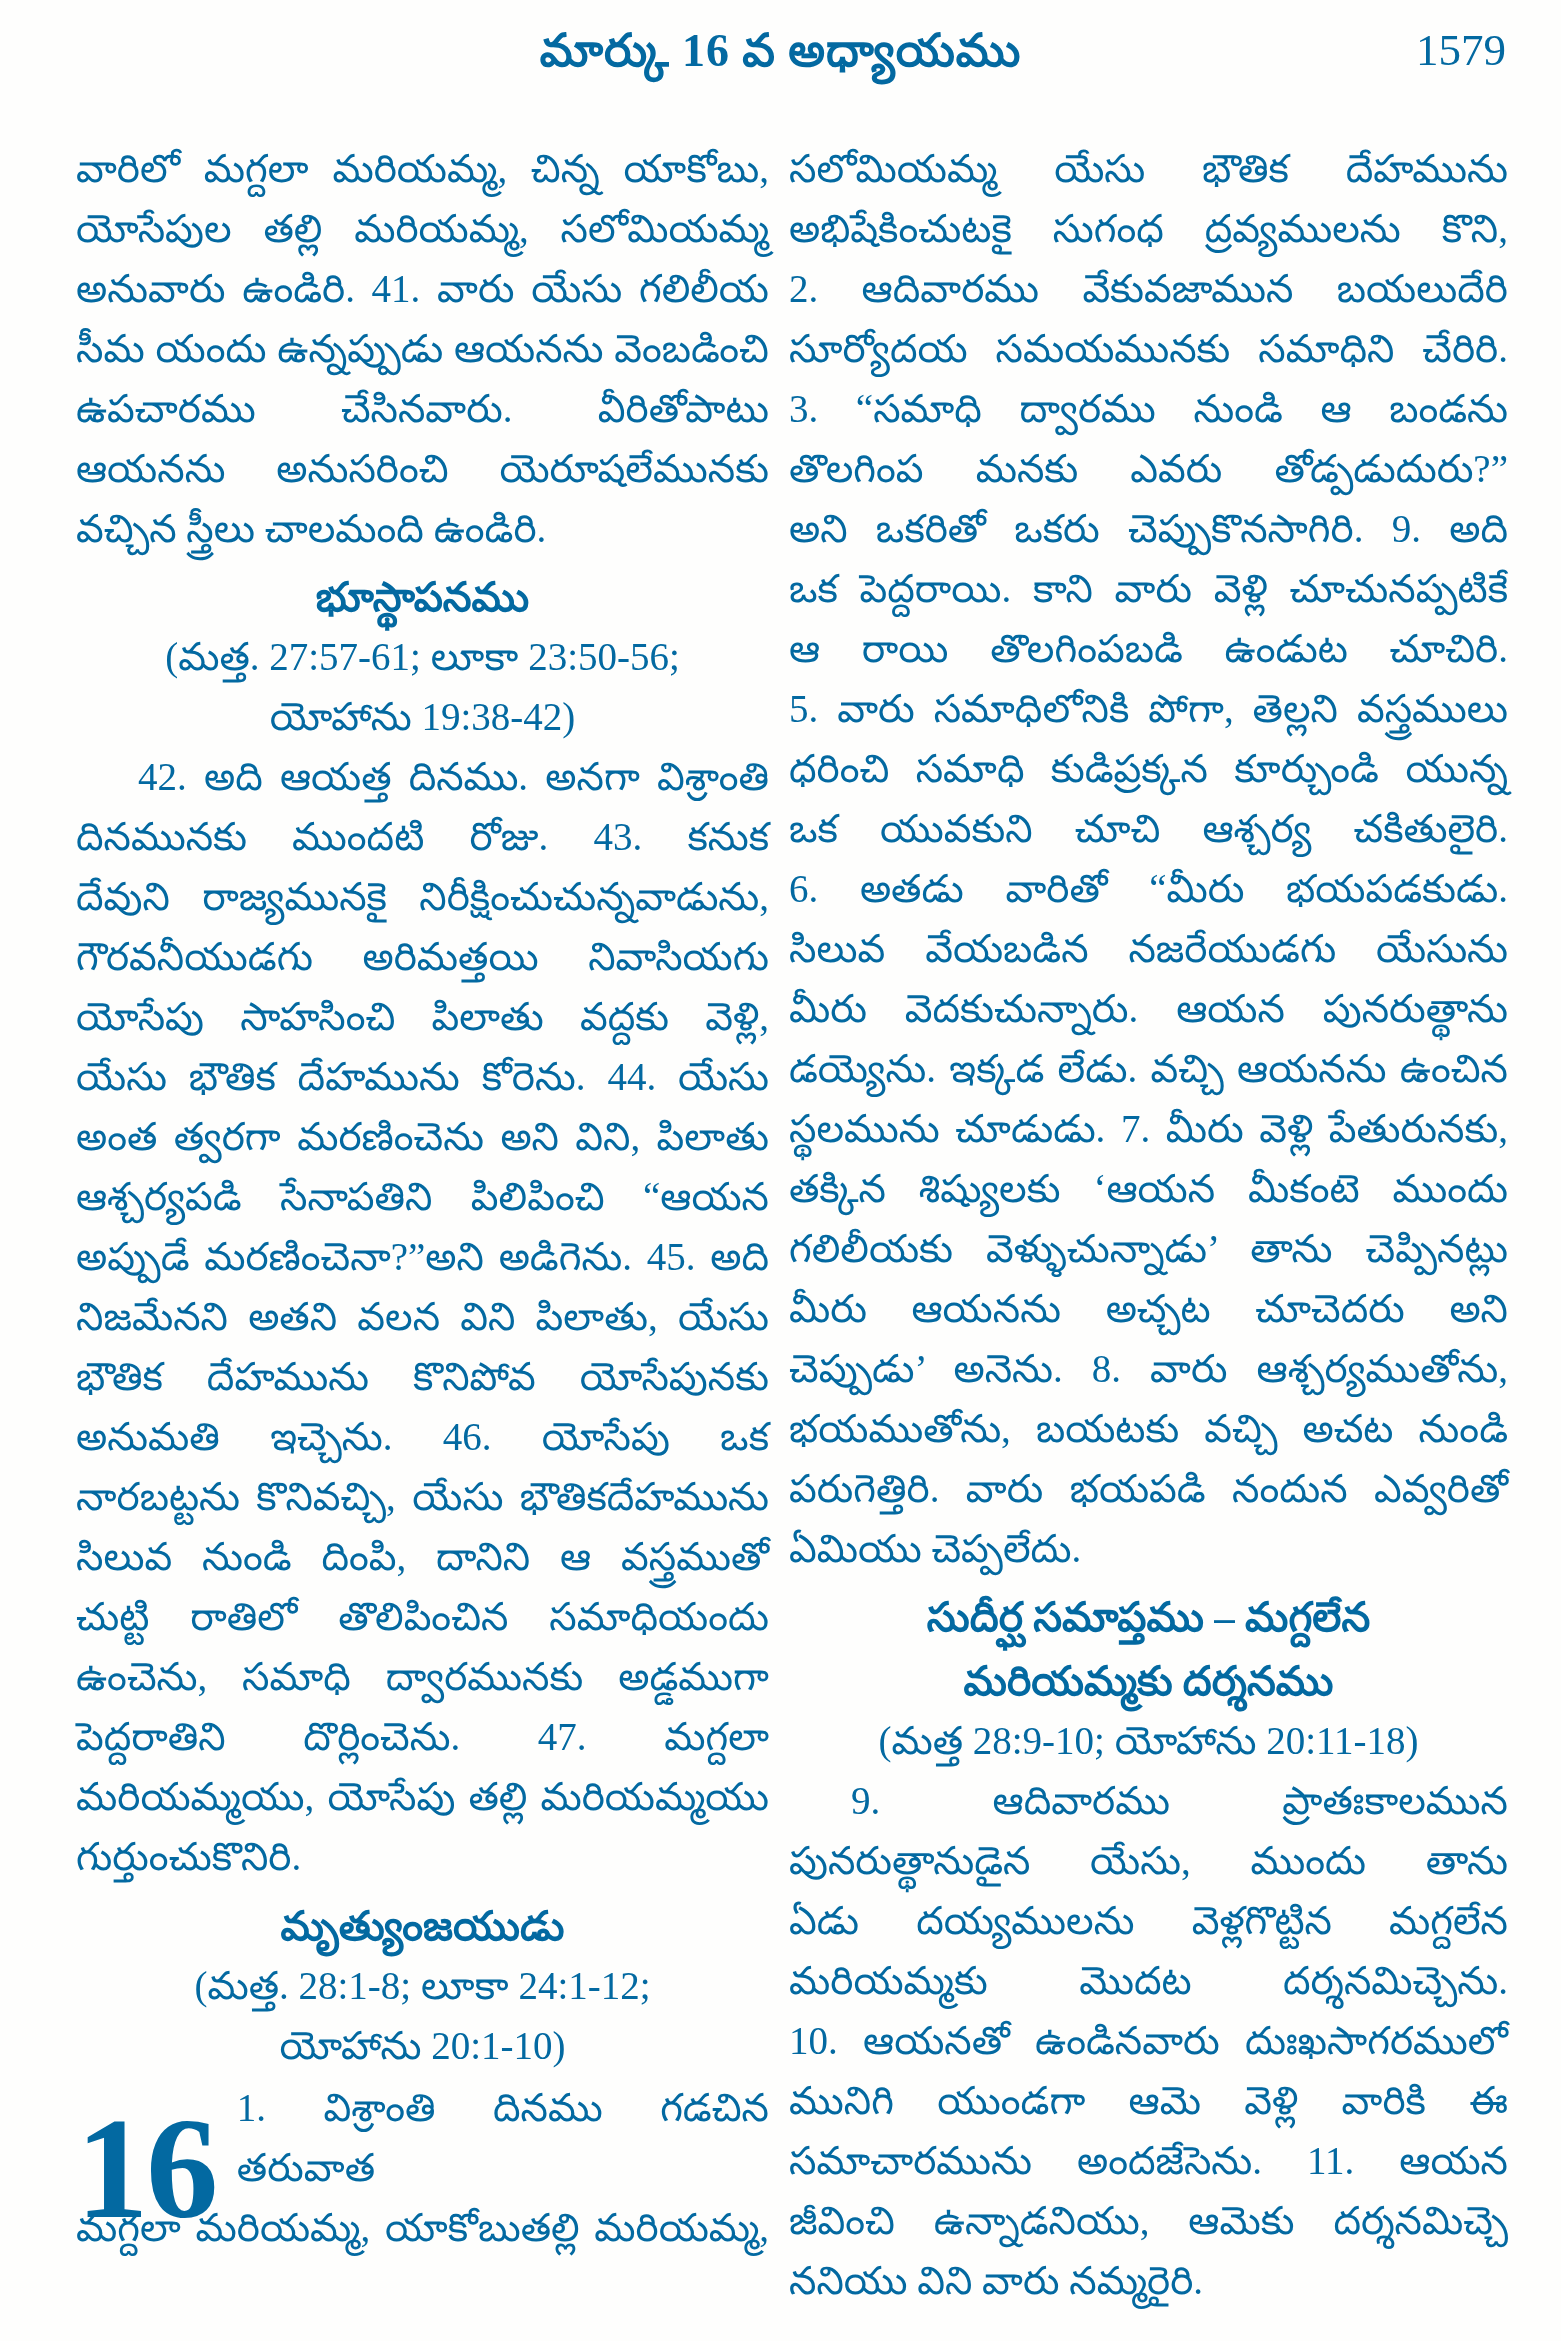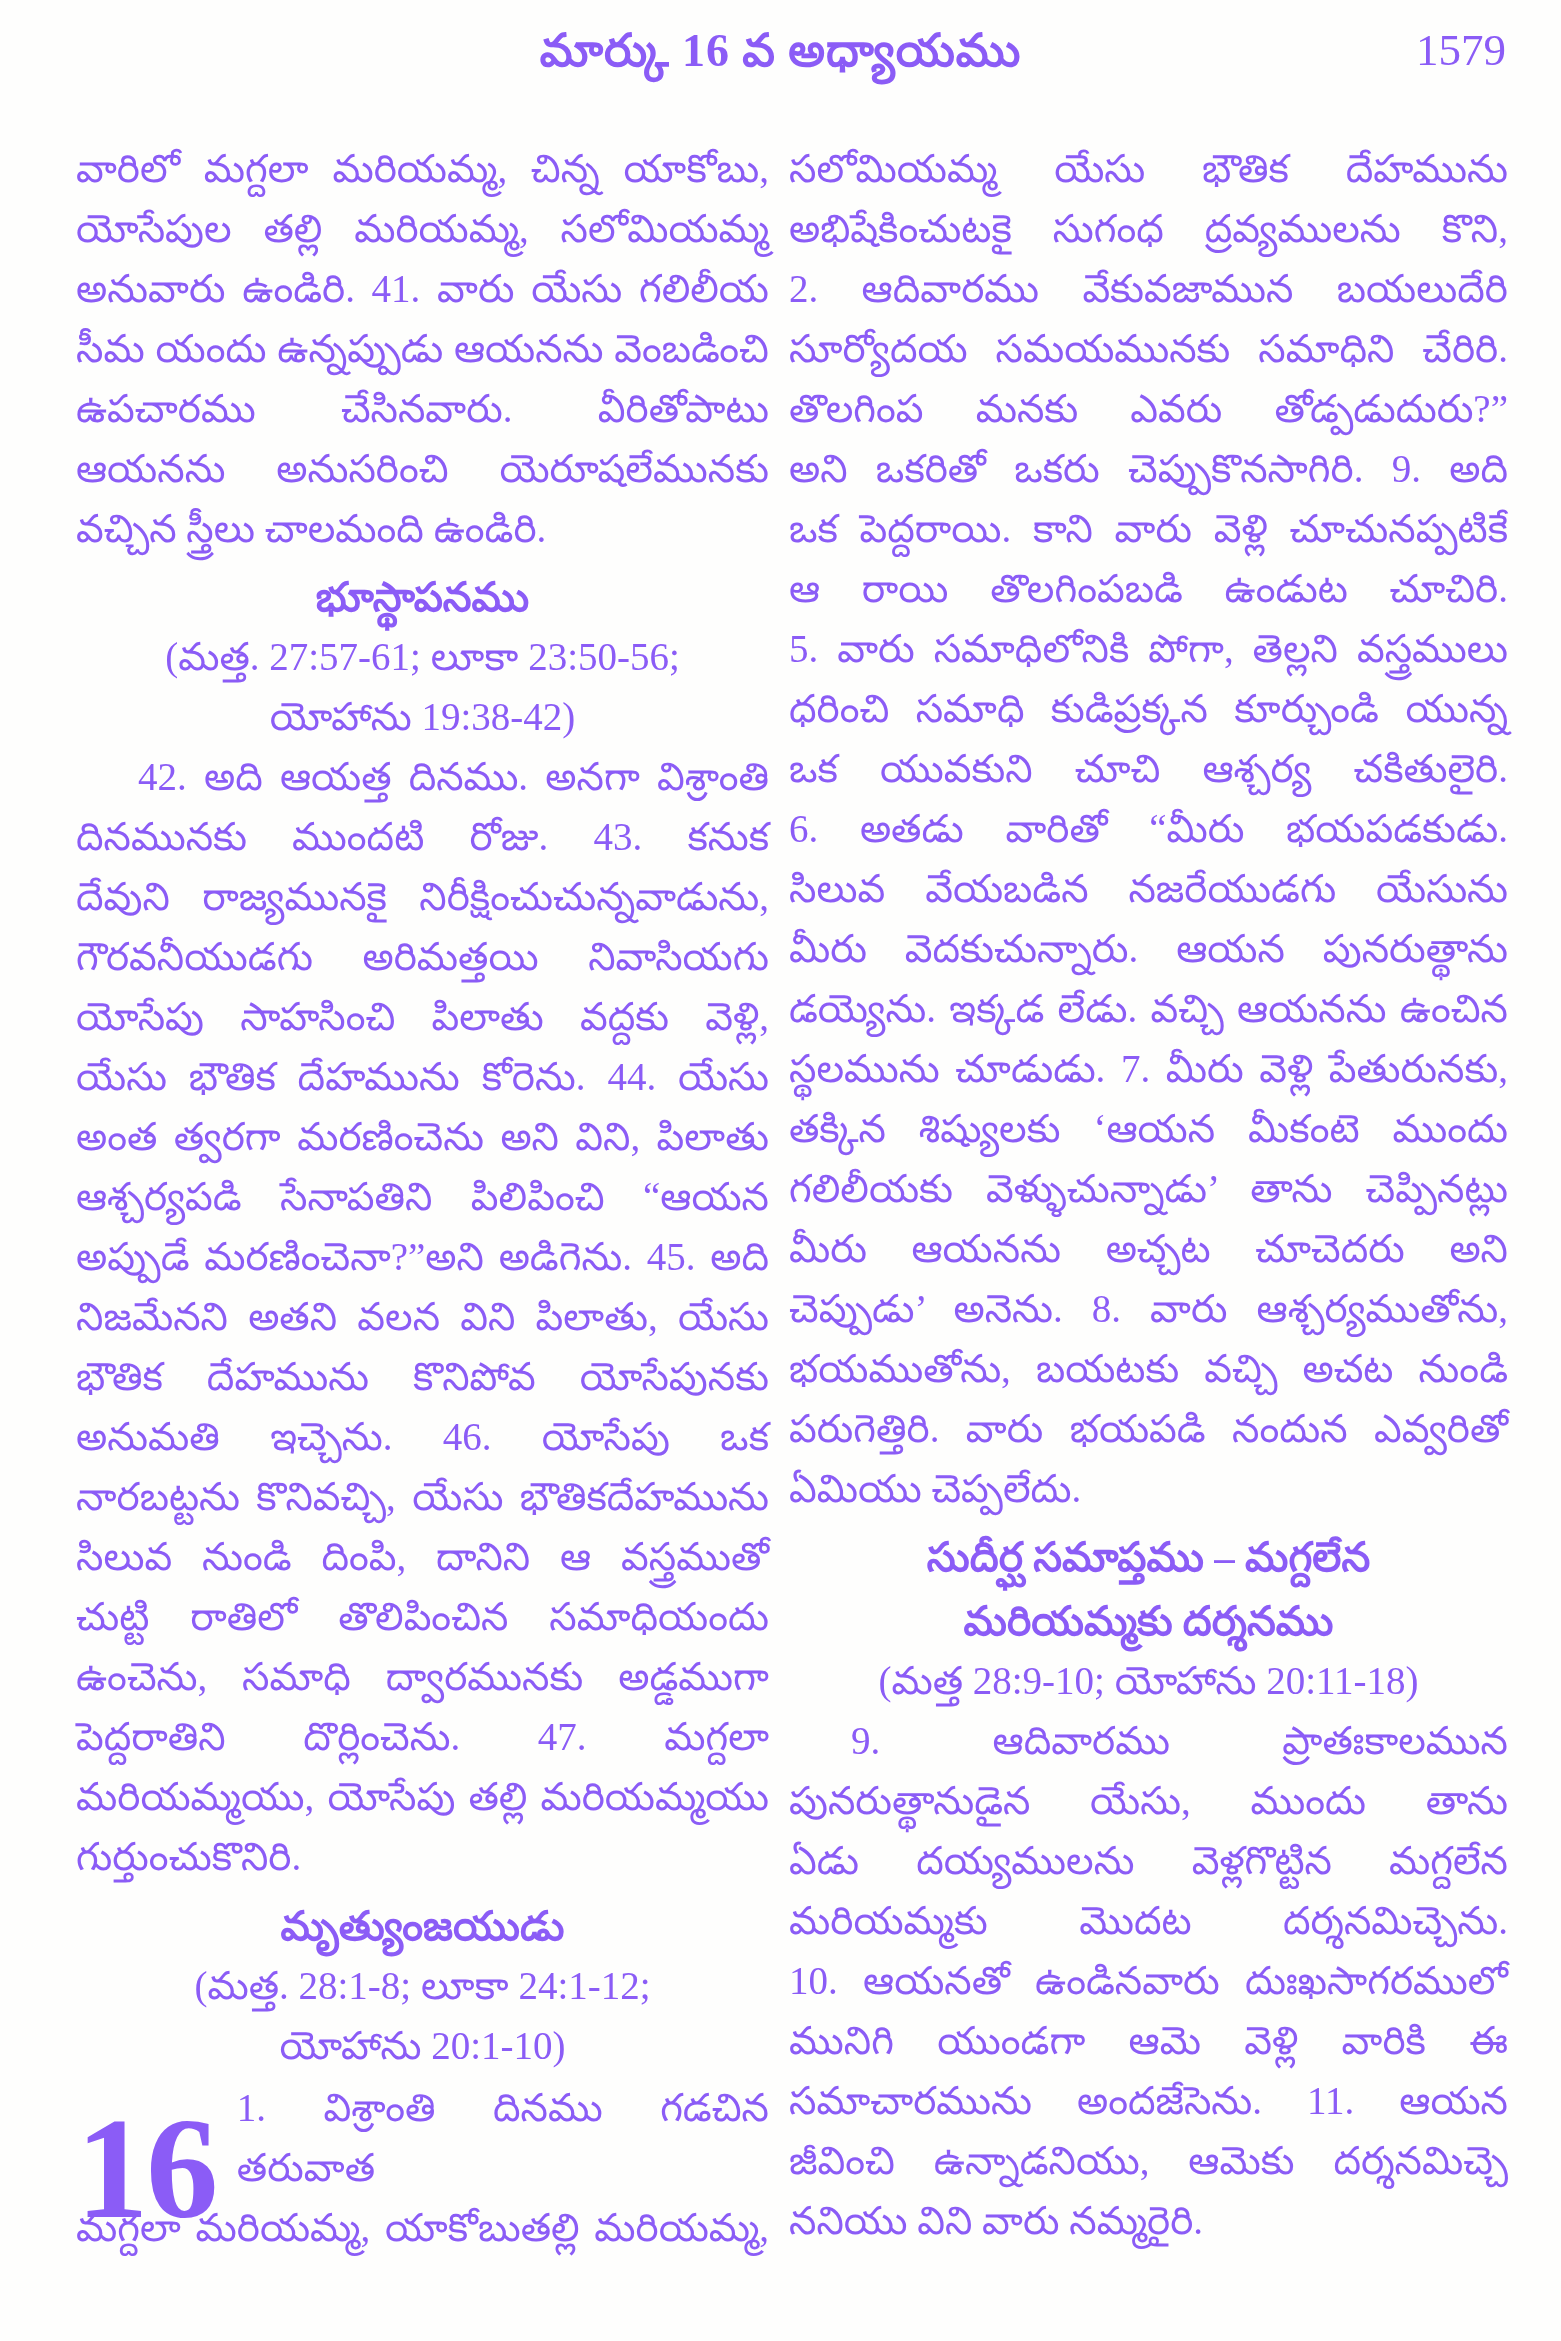--- a/index.html
+++ b/index.html
@@ -1,19 +1,19 @@
 <!DOCTYPE html>
 <html style="font-size:14px"><head>
 <meta charset="utf-8">
 <style>
   html,body { margin:0; padding:0; background:#ffffff; }
   .page {
     width:1561px; height:2342px;
     background:#fefefd;
-    color:#8b5cf6;
+    color:#0369a1;
     font-family:"Liberation Serif", serif;
     position:relative;
     overflow:hidden;
     box-sizing:border-box;
   }
   header { position:relative; padding-top:22.5px; height:83px; }
   .title {
     text-align:center;
     font-weight:bold;
     font-size:46px;
@@ -112,20 +112,21 @@
         <span class="chline">1. విశ్రాంతి దినము గడచిన తరువాత</span>
       </div>
       <div class="ln">మగ్దలా మరియమ్మ, యాకోబుతల్లి మరియమ్మ,</div>
     </div>
 
     <div class="col col-right">
       <div class="ln">సలోమియమ్మ యేసు భౌతిక దేహమును</div>
       <div class="ln">అభిషేకించుటకై సుగంధ ద్రవ్యములను కొని,</div>
       <div class="ln">2. ఆదివారము వేకువజామున బయలుదేరి</div>
       <div class="ln">సూర్యోదయ సమయమునకు సమాధిని చేరిరి.</div>
+      <div class="ln">3. “సమాధి ద్వారము నుండి ఆ బండను</div>
       <div class="ln">తొలగింప మనకు ఎవరు తోడ్పడుదురు?”</div>
       <div class="ln">అని ఒకరితో ఒకరు చెప్పుకొనసాగిరి. 9. అది</div>
       <div class="ln">ఒక పెద్దరాయి. కాని వారు వెళ్లి చూచునప్పటికే</div>
       <div class="ln">ఆ రాయి తొలగింపబడి ఉండుట చూచిరి.</div>
       <div class="ln">5. వారు సమాధిలోనికి పోగా, తెల్లని వస్త్రములు</div>
       <div class="ln">ధరించి సమాధి కుడిప్రక్కన కూర్చుండి యున్న</div>
       <div class="ln">ఒక యువకుని చూచి ఆశ్చర్య చకితులైరి.</div>
       <div class="ln">6. అతడు వారితో “మీరు భయపడకుడు.</div>
       <div class="ln">సిలువ వేయబడిన నజరేయుడగు యేసును</div>
       <div class="ln">మీరు వెదకుచున్నారు. ఆయన పునరుత్థాను</div>

